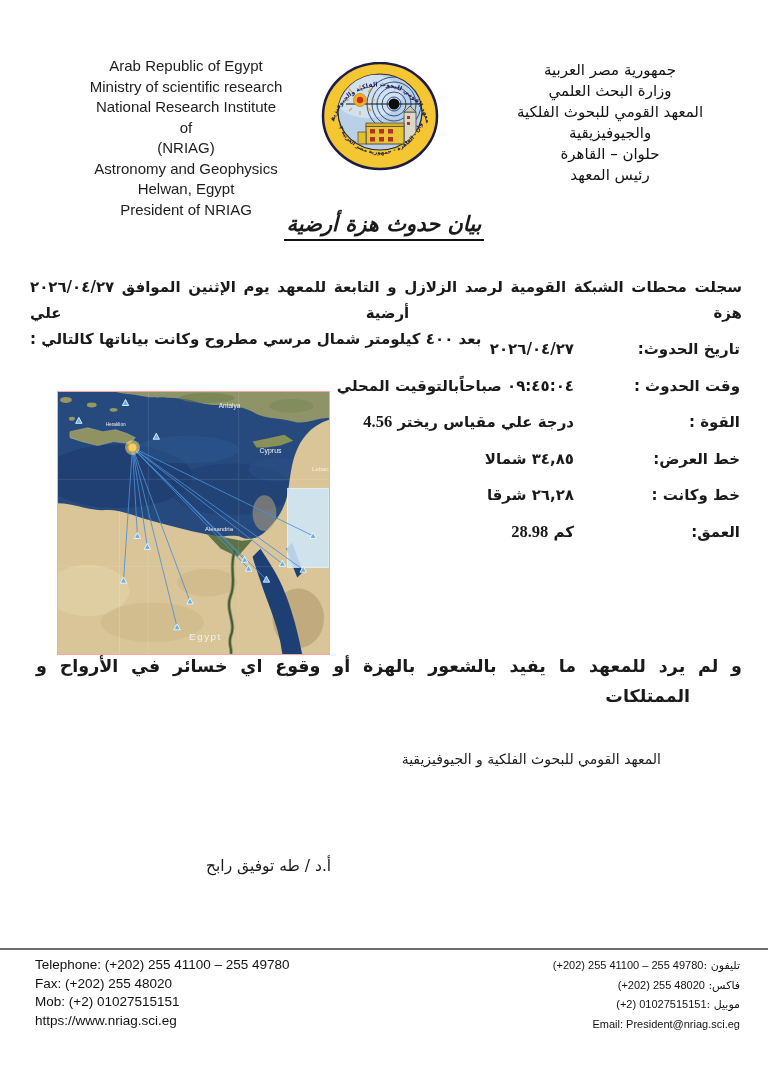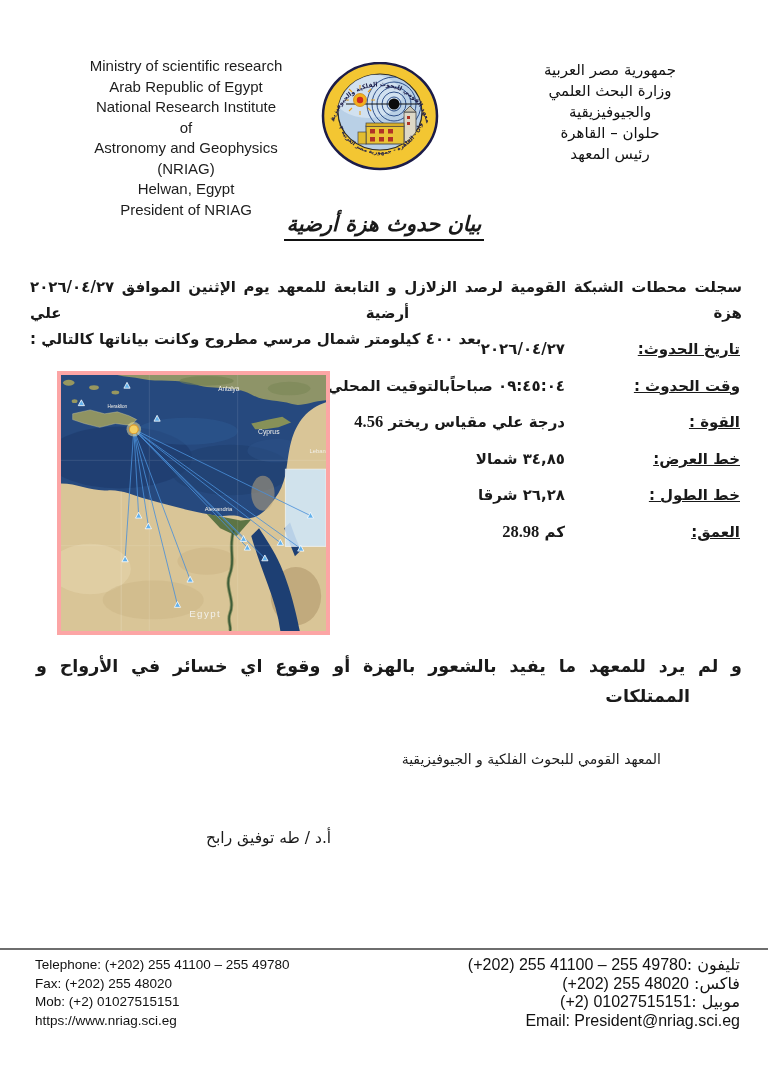--- a/index.html
+++ b/index.html
@@ -35,66 +35,66 @@
     direction:rtl; font-weight:700; font-size:15px; line-height:26px;
   }
   .intro .l1 { text-align:justify; text-align-last:justify; }
   .intro .l2 { text-align:left; }
   
   .details { position:absolute; left:380px; top:331px; width:360px; }
   .drow {
     position:relative; height:36.5px; direction:rtl;
     display:flex; align-items:center;
   }
-  .dlabel { font-weight:700; font-size:15px; white-space:nowrap;text-decoration:underline; }
+  .dlabel { font-weight:700; font-size:15px; white-space:nowrap; }
   .dvalue {
-    position:absolute; right:175px; top:50%; transform:translateY(-50%);
+    position:absolute; right:166px; top:50%; transform:translateY(-50%);
     direction:ltr; white-space:nowrap; font-weight:700; font-size:15px;
   }
   .wnum { font-family:"Liberation Serif", serif; font-weight:700; font-size:16.5px; }
   
   .map-box {
-    position:absolute; left:57px; top:371px; width:273px; height:264px;
-    border:4px solid #fca5a5; background:#26497e;text-align:center;
+    position:absolute; left:57px; top:391px; width:273px; height:264px;
+    border:1px solid #fca5a5; background:#26497e;text-align:center;
   }
   .map-box svg { display:block; width:100%; height:100%; }
   
   .statement {
     position:absolute; left:36px; top:651px; width:706px;
     direction:rtl; font-weight:700; font-size:17.5px; line-height:30px;
   }
   .statement .l1 { text-align:justify; text-align-last:justify; }
   .statement .l2 { text-align:right; padding-left:0; padding-right:52px; }
   
   .institute { position:absolute; right:107px; top:751px; direction:rtl; font-size:14px; }
-  .signature { position:absolute; left:206px; top:829px; direction:rtl; font-size:15.5px; }
+  .signature { position:absolute; left:206px; top:857px; direction:rtl; font-size:15.5px; }
   
   .footer-rule { position:absolute; left:0; top:948px; width:768px; border-top:2px solid #6e6e6e; }
   .footer-left {
     position:absolute; left:35px; top:956px;
     font-family:"Liberation Sans", sans-serif; font-size:13.5px; line-height:18.5px; color:#111;
   }
   .footer-right {
     position:absolute; right:28px; top:956px; direction:rtl; text-align:right;
-    font-size:16px; line-height:18.5px; color:#111;
+    font-size:11px; line-height:18.5px; color:#111;
   }
   .footer-right .val { direction:ltr; unicode-bidi:embed; font-family:"Liberation Sans", sans-serif; }
   .map-label { font-family:"Liberation Sans", sans-serif; fill:#f2f0ea; }
 </style>
 </head>
 <body>
 
 <div class="page">
 
   <div class="hdr-en">
+    <div>Arab Republic of Egypt</div>
     <div>Ministry of scientific research</div>
-    <div>Arab Republic of Egypt</div>
     <div>National Research Institute of</div>
+    <div>(NRIAG)</div>
     <div>Astronomy and Geophysics</div>
-    <div>(NRIAG)</div>
     <div>Helwan, Egypt</div>
     <div>President of NRIAG</div>
   </div>
 
   <div class="logo-box">
     <svg viewBox="0 0 120 112">
       <defs>
         <clipPath id="innerClip">
             <ellipse cx="60" cy="50" rx="42" ry="38"></ellipse>
           </clipPath>
@@ -151,20 +151,21 @@
       </text>
       <text font-size="5.6" font-weight="bold" fill="#1c1c49">
         <textPath href="#ringBottom" startOffset="50%" text-anchor="middle">حلوان - القاهرة - جمهورية مصر العربية ١٩٠٣</textPath>
       </text>
     </svg>
   </div>
 
   <div class="hdr-ar">
     <div>جمهورية مصر العربية</div>
     <div>وزارة البحث العلمي</div>
+    <div>المعهد القومي للبحوث الفلكية</div>
     <div>والجيوفيزيقية</div>
     <div>حلوان – القاهرة</div>
     <div>رئيس المعهد</div>
   </div>
 
   <div class="doc-title">
     <span>بيان حدوث هزة أرضية</span>
   </div>
 
   <div class="intro">
@@ -183,21 +184,21 @@
     </div>
     <div class="drow">
       <span class="dlabel">القوة :</span>
       <span class="dvalue"><span class="wnum">4.56</span><span> درجة علي  مقياس ريختر</span></span>
     </div>
     <div class="drow">
       <span class="dlabel">خط العرض:</span>
       <span class="dvalue"><span>٣٤,٨٥</span><span>  شمالا</span></span>
     </div>
     <div class="drow">
-      <span class="dlabel">خط الطول :</span>
+      <span class="dlabel">خط وكانت :</span>
       <span class="dvalue"><span>٢٦,٢٨</span><span> شرقا</span></span>
     </div>
     <div class="drow">
       <span class="dlabel">العمق:</span>
       <span class="dvalue"><span class="wnum">28.98</span><span>  كم</span></span>
     </div>
   </div>
 
   <div class="map-box">
     <svg viewBox="0 0 273 264" preserveAspectRatio="none">

